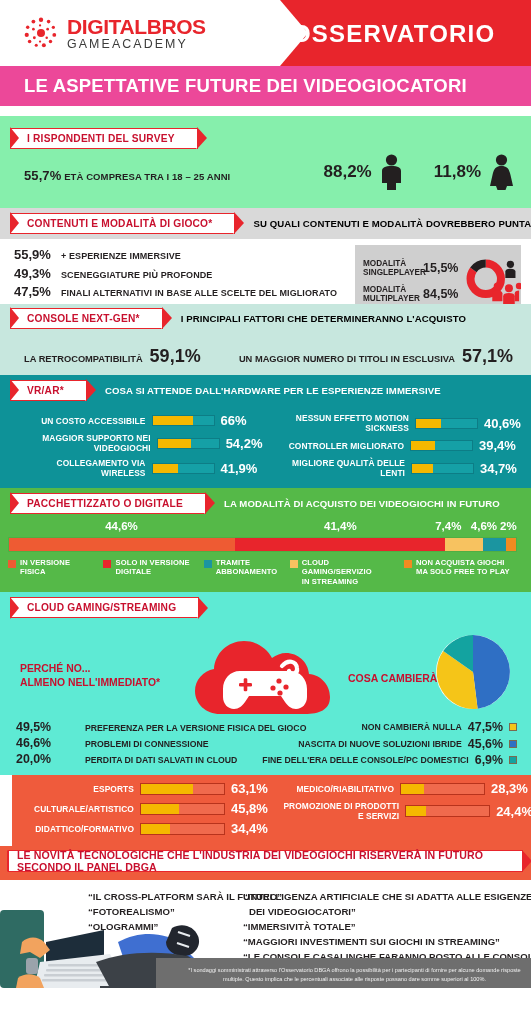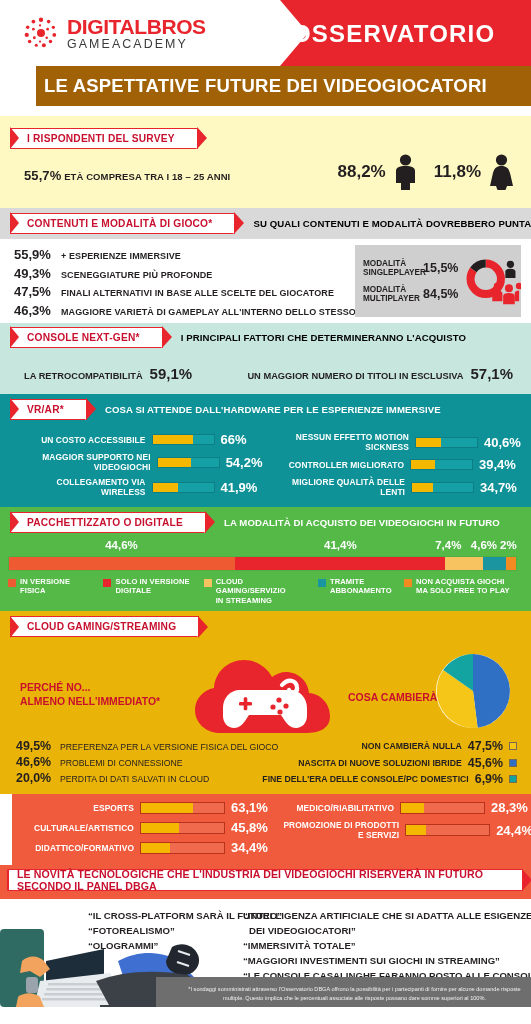--- a/index.html
+++ b/index.html
@@ -35,37 +35,36 @@
   .logo-line1 .dg { color: #e8252c; }
   .logo-line1 .br { color: #e8252c; }
   .logo-line2 {
     font-size: 12.4px; color: #3c3c3b; letter-spacing: 2.1px; margin-top: 1px;
   }
   .osservatorio {
     position: absolute; left: 292px; top: 20px;
     color: #ffffff; font-size: 24px; font-weight: bold; letter-spacing: 1.2px;
   }
   .subheader {
-    height: 40px; background: #a16207; display: flex; align-items: center;
-    padding-left: 8px;
-    margin-left: 36px;
+    height: 40px; background: #ec4899; display: flex; align-items: center;
+    padding-left: 24px;
   }
   .subheader span {
     color: #fff; font-size: 18.5px; font-weight: bold; letter-spacing: 0.2px;
   }
   .thin-white { height: 10px; background:#fff; }
 
   
   .band { position: relative; width: 531px; }
-  .band-yellow { background: #fef9c3; }
+  .band-yellow { background: #86efac; }
   .band-grey   { background: #d9d9d9; }
   .band-mint   { background: #c7e7de; }
   .band-teal   { background: #0e9298; }
   .band-green  { background: #55b948; }
-  .band-peach  { background: #eab308; }
+  .band-peach  { background: #5eead4; }
   .band-orange { background: #ef5b3c; }
   .band-white  { background: #ffffff; }
 
   
   .ribbon {
     position: relative; display: inline-flex; align-items: center;
     background: #ffffff; border: 1.6px solid #e8252c;
     height: 21px; padding: 0 22px 0 16px;
     color: #c8102e; font-size: 10.2px; font-weight: bold; letter-spacing: 0.2px;
     white-space: nowrap;
@@ -94,47 +93,47 @@
   
   .sec1 { padding: 6px 0 8px 0; position: relative; height: 92px; }
   .sec1 .ribbon-holder { padding-left: 10px; padding-top: 6px; }
   .sec1 .age {
     position: absolute; left: 24px; top: 52px;
     font-size: 9.5px; font-weight: bold; letter-spacing: .1px; color: #231f20;
   }
   .sec1 .age b { font-size: 13px; }
   .genders {
     position: absolute; right: 16px; top: 38px;
-    display: flex; align-items: center; gap: 16px;
+    display: flex; align-items: center; gap: 30px;
   }
   .gender { display: flex; align-items: center; gap: 7px; }
   .gender .pct { font-size: 17px; font-weight: bold; color: #231f20; }
 
   
   .sec2-head { padding: 5px 0 5px 10px; }
-  .sec2-body { position: relative; height: 84px; padding: 8px 0 0 14px; }
+  .sec2-body { position: relative; height: 65px; padding: 8px 0 0 14px; }
   .list-line { display: flex; align-items: baseline; gap: 7px; margin-bottom: 3.5px; }
   .list-line .v { font-size: 13px; font-weight: bold; color: #231f20; min-width: 40px;}
   .list-line .t { font-size: 9px; font-weight: bold; letter-spacing: .1px; color: #231f20; }
   .mod-box {
     position: absolute; right: 10px; top: 6px; width: 166px; height: 72px;
     background: #cfcfcf; display: flex; align-items: center; padding-left: 8px;
   }
   .mod-rows { display: flex; flex-direction: column; gap: 7px; }
   .mod-row { display: flex; align-items: center; gap: 6px; }
   .mod-label { font-size: 8.2px; font-weight: bold; line-height: 1.12; width: 54px; color:#231f20;}
   .mod-val { font-size: 12.5px; font-weight: bold; color: #231f20; }
 
   
   .sec3-head { padding: 4px 0 4px 10px; }
   .sec3-body { height: 42px; position: relative; }
   .sec3-left { position: absolute; left: 24px; top: 13px; display:flex; align-items:baseline; gap:7px;}
   .sec3-right { position: absolute; right: 18px; top: 13px; display:flex; align-items:baseline; gap:7px;}
   .sec3-body .t { font-size: 9.3px; font-weight: bold; color: #231f20; }
-  .sec3-body .v { font-size: 15px; font-weight: bold; color: #231f20; }
+  .sec3-body .v { font-size: 18px; font-weight: bold; color: #231f20; }
 
   
   .sec4-head { padding: 5px 0 4px 10px; }
   .sec4-body { padding: 8px 10px 10px 10px; display:flex; gap: 6px; }
   .barcol { flex: 1; display: flex; flex-direction: column; gap: 5px; }
   .barrow { display: flex; align-items: center; justify-content: flex-end; gap: 6px; }
   .barrow .lbl { font-size: 8.4px; font-weight: bold; color: #fff; text-align: right; letter-spacing:.1px;}
   .bar-track {
     width: 63px; height: 11px; border: 1.4px solid #0d7d86; background: #15a0a6;
     position: relative; flex: none;
@@ -164,21 +163,21 @@
     position: absolute; left: 20px; top: 42px;
     font-size: 10.4px; font-weight: bold; color: #c8102e; line-height: 1.3;
   }
   .cloud-art { position: absolute; left: 178px; top: 2px; }
   .cosa { position: absolute; left: 348px; top: 52px; font-size: 10.5px; font-weight: bold; color: #c8102e;}
   .pie-art { position: absolute; right: 18px; top: 12px; }
   .cloud-lists { position: absolute; left: 0; top: 100px; width: 531px; }
   .cl-left { position: absolute; left: 16px; top: 0; }
   .cl-line { display: flex; align-items: baseline; gap: 6px; margin-bottom: 2px; }
   .cl-line .v { font-size: 12.4px; font-weight: bold; color: #231f20; min-width: 38px; }
-  .cl-line .t { font-size: 8.7px; font-weight: normal; color: #231f20; }
+  .cl-line .t { font-size: 8.7px; font-weight: bold; color: #231f20; margin-left: 25px; }
   .cl-right { position: absolute; right: 14px; top: 0; }
   .cr-line { display: flex; align-items: center; justify-content: flex-end; gap: 6px; margin-bottom: 2.5px; }
   .cr-line .t { font-size: 8.7px; font-weight: bold; color: #231f20; }
   .cr-line .v { font-size: 12.4px; font-weight: bold; color: #231f20; }
   .cr-line .sw { width: 8px; height: 8px; border: 1px solid #7a6a50; }
 
   
   .sec7-head { padding: 5px 0 4px 10px; }
   .sec7-body { padding: 6px 10px 8px 10px; display: flex; gap: 9px; margin-left: 12px; }
   .bar-track-o {
@@ -317,21 +316,21 @@
     <div class="list-line">
       <span class="v">55,9%</span>
       <span class="t">+ ESPERIENZE IMMERSIVE</span>
     </div>
     <div class="list-line">
       <span class="v">49,3%</span>
       <span class="t">SCENEGGIATURE PIÙ PROFONDE</span>
     </div>
     <div class="list-line">
       <span class="v">47,5%</span>
-      <span class="t">FINALI ALTERNATIVI IN BASE ALLE SCELTE DEL GIOCATORE</span>
+      <span class="t">FINALI ALTERNATIVI IN BASE ALLE SCELTE DEL MIGLIORATO</span>
     </div>
     <div class="list-line">
       <span class="v">46,3%</span>
       <span class="t">MAGGIORE VARIETÀ DI GAMEPLAY ALL'INTERNO DELLO STESSO GIOCO</span>
     </div>
 
     <div class="mod-box">
       <div class="mod-rows">
         <div class="mod-row">
           <div class="mod-label">
@@ -476,32 +475,32 @@
           <span>FISICA</span>
         </span>
       </div>
       <div class="leg" style="width:20%">
         <i class="sw" style="background-color: rgb(232, 37, 44);"></i>
         <span class="txt">
           <span>SOLO IN VERSIONE</span><br>
           <span>DIGITALE</span>
         </span>
       </div>
+      <div class="leg" style="width:17%">
+        <i class="sw" style="background-color: rgb(27, 149, 160);"></i>
+        <span class="txt">
+          <span>TRAMITE</span><br>
+          <span>ABBONAMENTO</span>
+        </span>
+      </div>
       <div class="leg" style="width:23%">
         <i class="sw" style="background-color: rgb(247, 194, 96);"></i>
         <span class="txt">
           <span>CLOUD GAMING/SERVIZIO</span><br>
           <span>IN STREAMING</span>
-        </span>
-      </div>
-      <div class="leg" style="width:17%">
-        <i class="sw" style="background-color: rgb(27, 149, 160);"></i>
-        <span class="txt">
-          <span>TRAMITE</span><br>
-          <span>ABBONAMENTO</span>
         </span>
       </div>
       <div class="leg" style="width:24%">
         <i class="sw" style="background-color: rgb(242, 139, 33);"></i>
         <span class="txt">
           <span>NON ACQUISTA GIOCHI</span><br>
           <span>MA SOLO FREE TO PLAY</span>
         </span>
       </div>
     </div>

